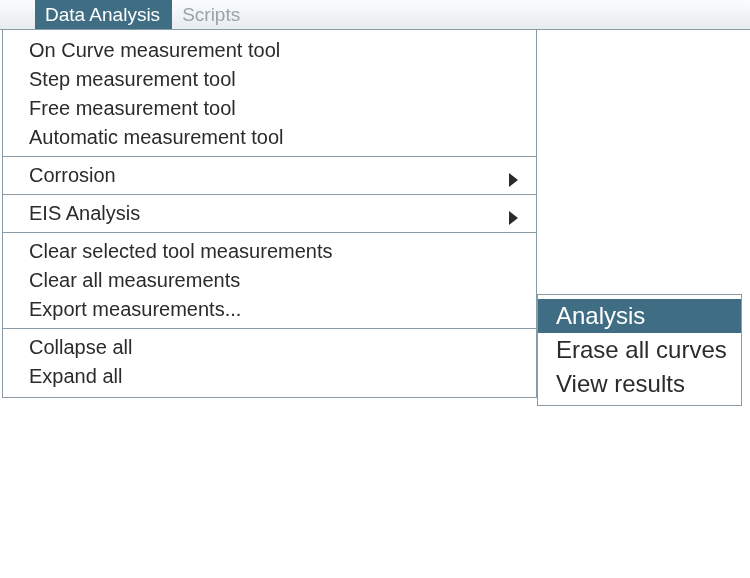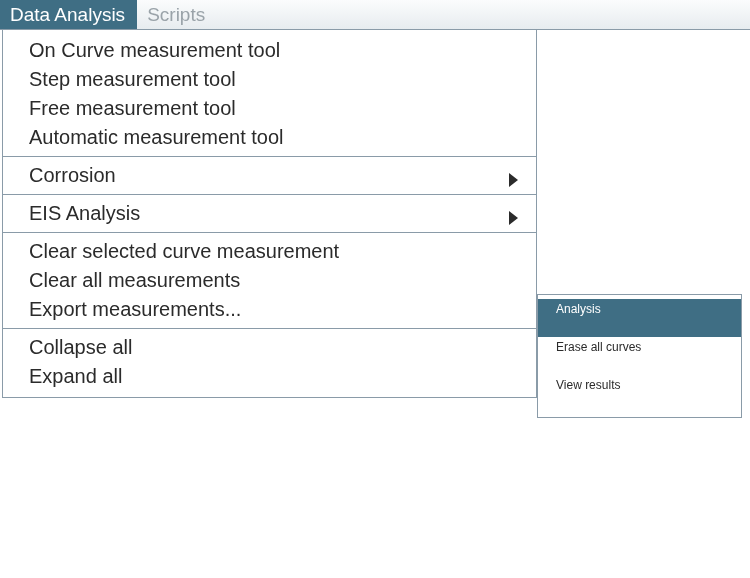--- a/index.html
+++ b/index.html
@@ -22,20 +22,21 @@
   }
   .menu-top {
     padding: 4px 12px 4px 10px;
     font-size: 19px;
     color: #3a3a3a;
     cursor: default;
   }
   .menu-top.active {
     background: #3f6e84;
     color: #ffffff;
+    margin-left: 35px;
   }
   .menu-top.disabled {
     color: #9aa3a9;
   }
 
   .dropdown {
     position: absolute;
     left: 2px;
     top: 30px;
     width: 535px;
@@ -77,22 +78,22 @@
   .submenu {
     position: absolute;
     left: 537px;
     top: 294px;
     width: 205px;
     background: #ffffff;
     border: 1px solid #8a9ba8;
     padding: 4px 0;
   }
   .sub-item {
-    padding: 3px 14px 21px 18px;
-    font-size: 12px;
+    padding: 3px 14px 3px 18px;
+    font-size: 24px;
     cursor: default;
   }
   .sub-item.highlight {
     background: #3f6e84;
     color: #ffffff;
   }
 </style>
 </head>
 <body>
 
@@ -128,21 +129,21 @@
   <div class="group">
     <div class="item">
       <span>EIS Analysis</span>
       <span class="arrow"></span>
     </div>
   </div>
 
 
   <div class="group">
     <div class="item">
-      <span>Clear selected curve measurement</span>
+      <span>Clear selected tool measurements</span>
     </div>
     <div class="item">
       <span>Clear all measurements</span>
     </div>
     <div class="item">
       <span>Export measurements...</span>
     </div>
   </div>
 
   <div class="group">

